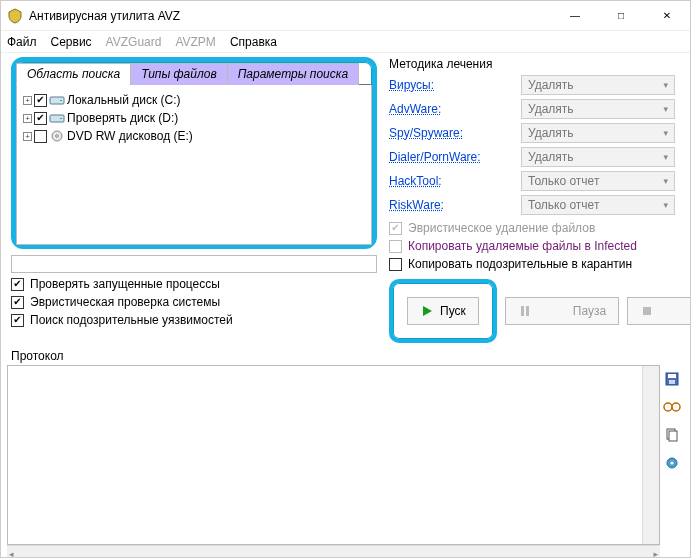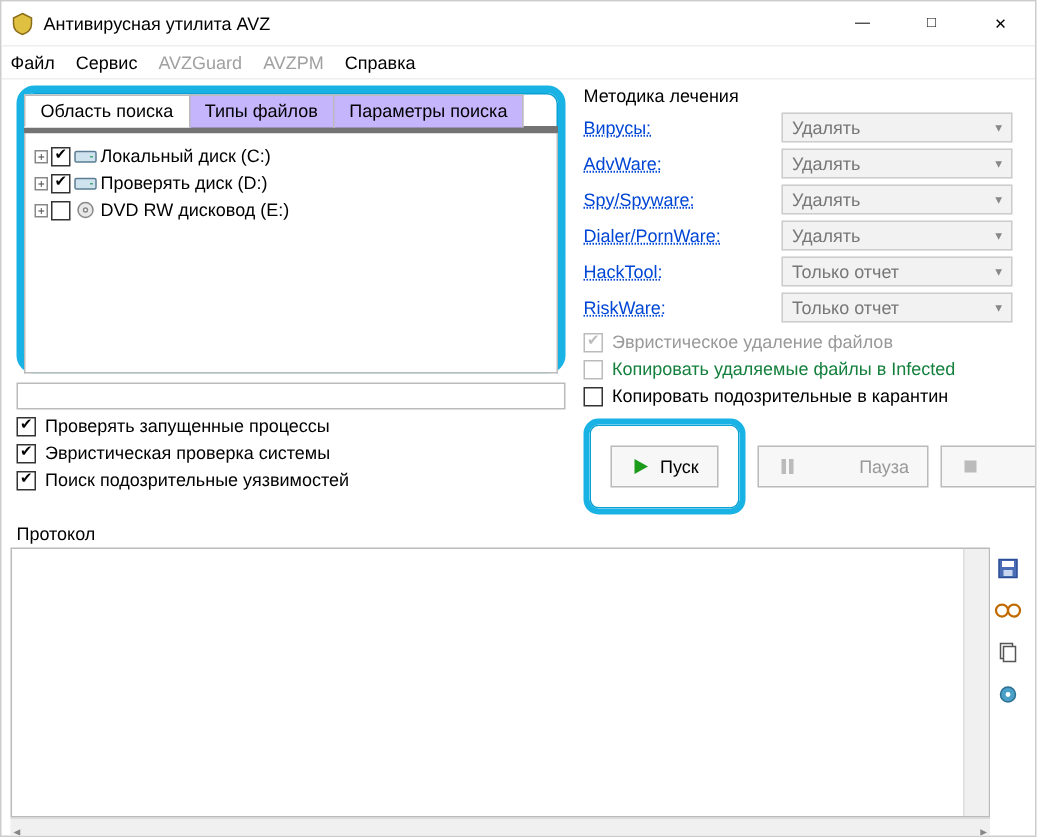--- a/index.html
+++ b/index.html
@@ -49,21 +49,22 @@
   
   .hi {
     border: 5px solid #18b3e4;
     border-radius: 12px;
     box-shadow: 0 0 0 1px #0aa0d2 inset;
   }
   
   .tabframe { height: 192px; }
   .tabs {
     display: flex;
-    border-bottom: 5px solid #737373;
+    border-bottom: 1px solid #737373;
+    font-style: italic;
   }
   .tab {
     padding: 3px 10px;
     border: 1px solid #bbb;
     border-bottom: none;
     background: #c4b5fd;
     margin-right: -1px;
     position: relative;
     top: 1px;
   }
@@ -279,21 +280,21 @@
         <div class="rc-sel">
           <span>Только отчет</span>
           <span class="car">▾</span>
         </div>
       </div>
 
     <div class="optrow" style="color:#999;">
         <span class="chk" style="border-color:#bbb;color:#bbb;">✔</span>
         <span>Эвристическое удаление файлов</span>
       </div>
-    <div class="optrow" style="color:#15803d;">
+    <div class="optrow" style="color:#701a75;">
         <span class="chk" style="border-color:#bbb;"></span>
         <span>Копировать удаляемые файлы в  Infected</span>
       </div>
     <div class="optrow">
         <span class="chk"></span>
         <span>Копировать подозрительные в  карантин</span>
       </div>
 
     <div class="btnrow">
       <div class="hi" style="padding:14px;border-width:4px;border-radius:10px;">

